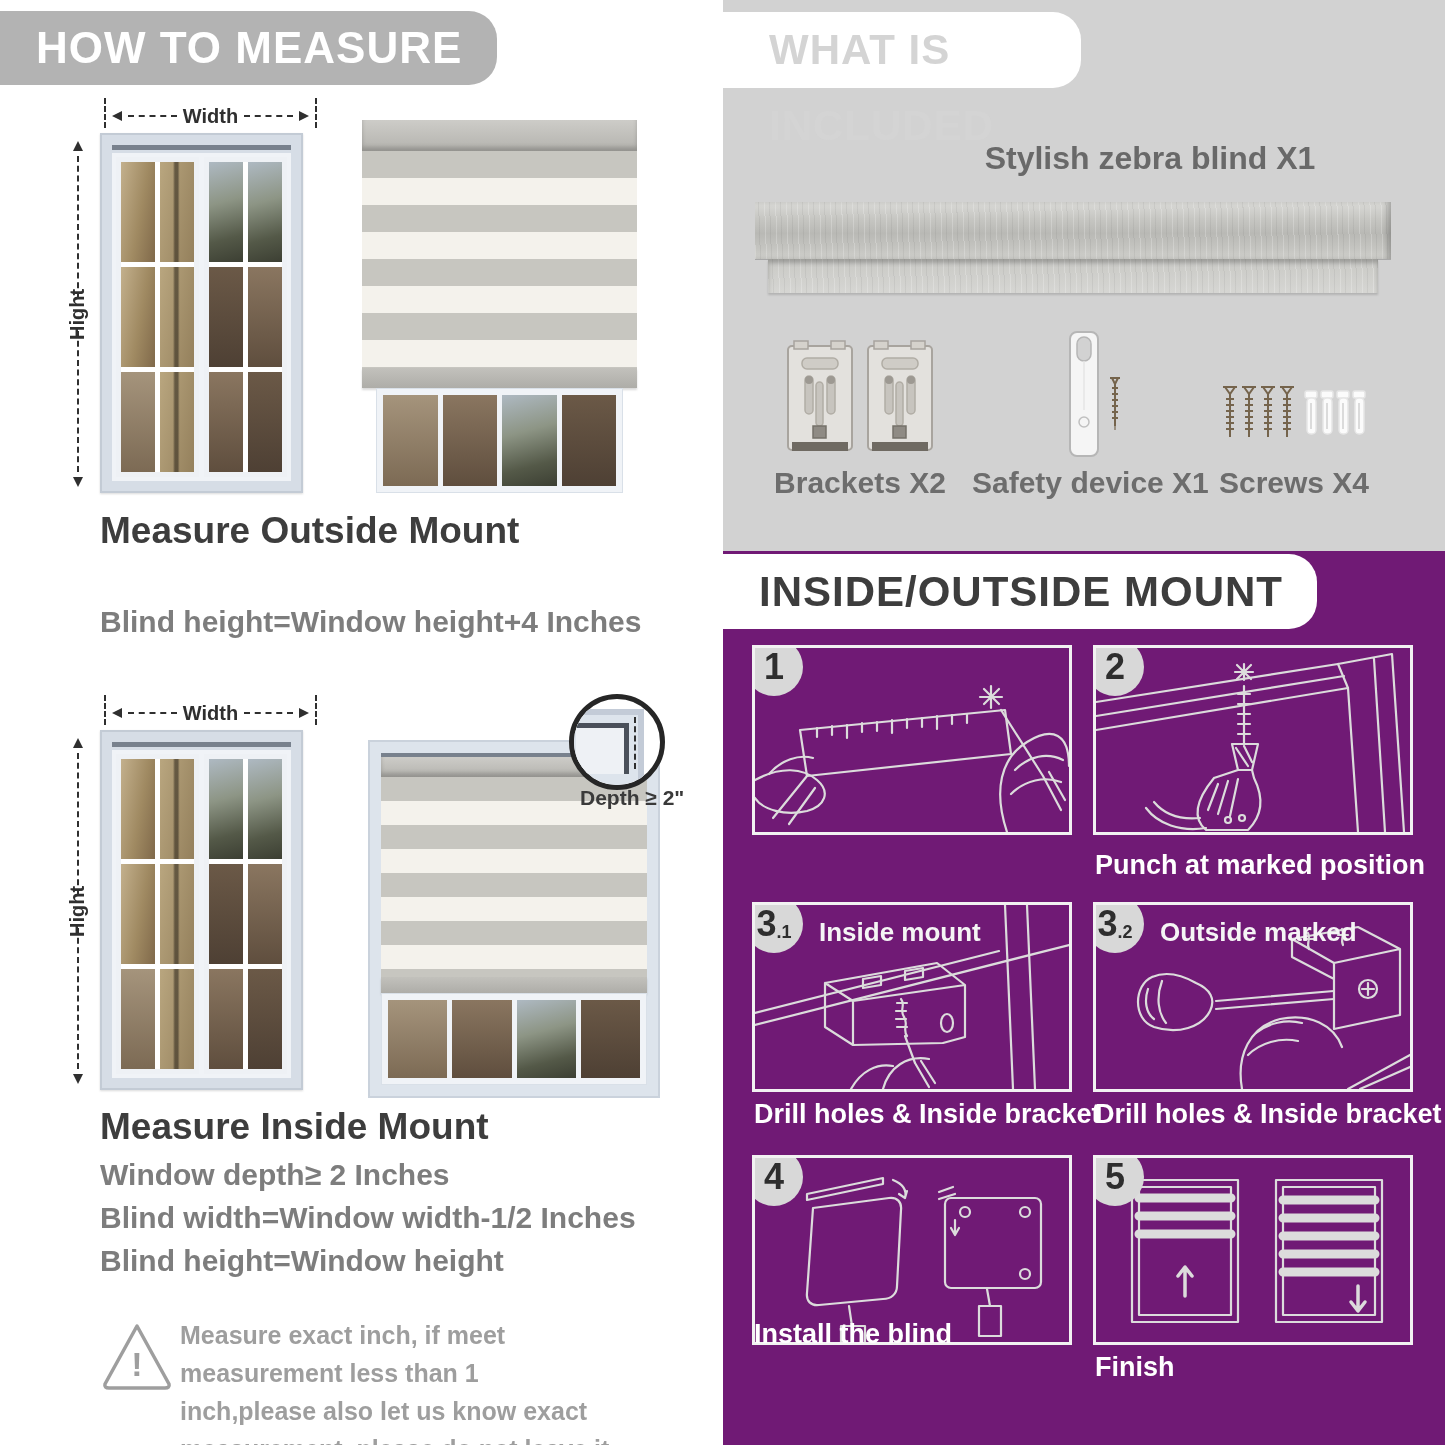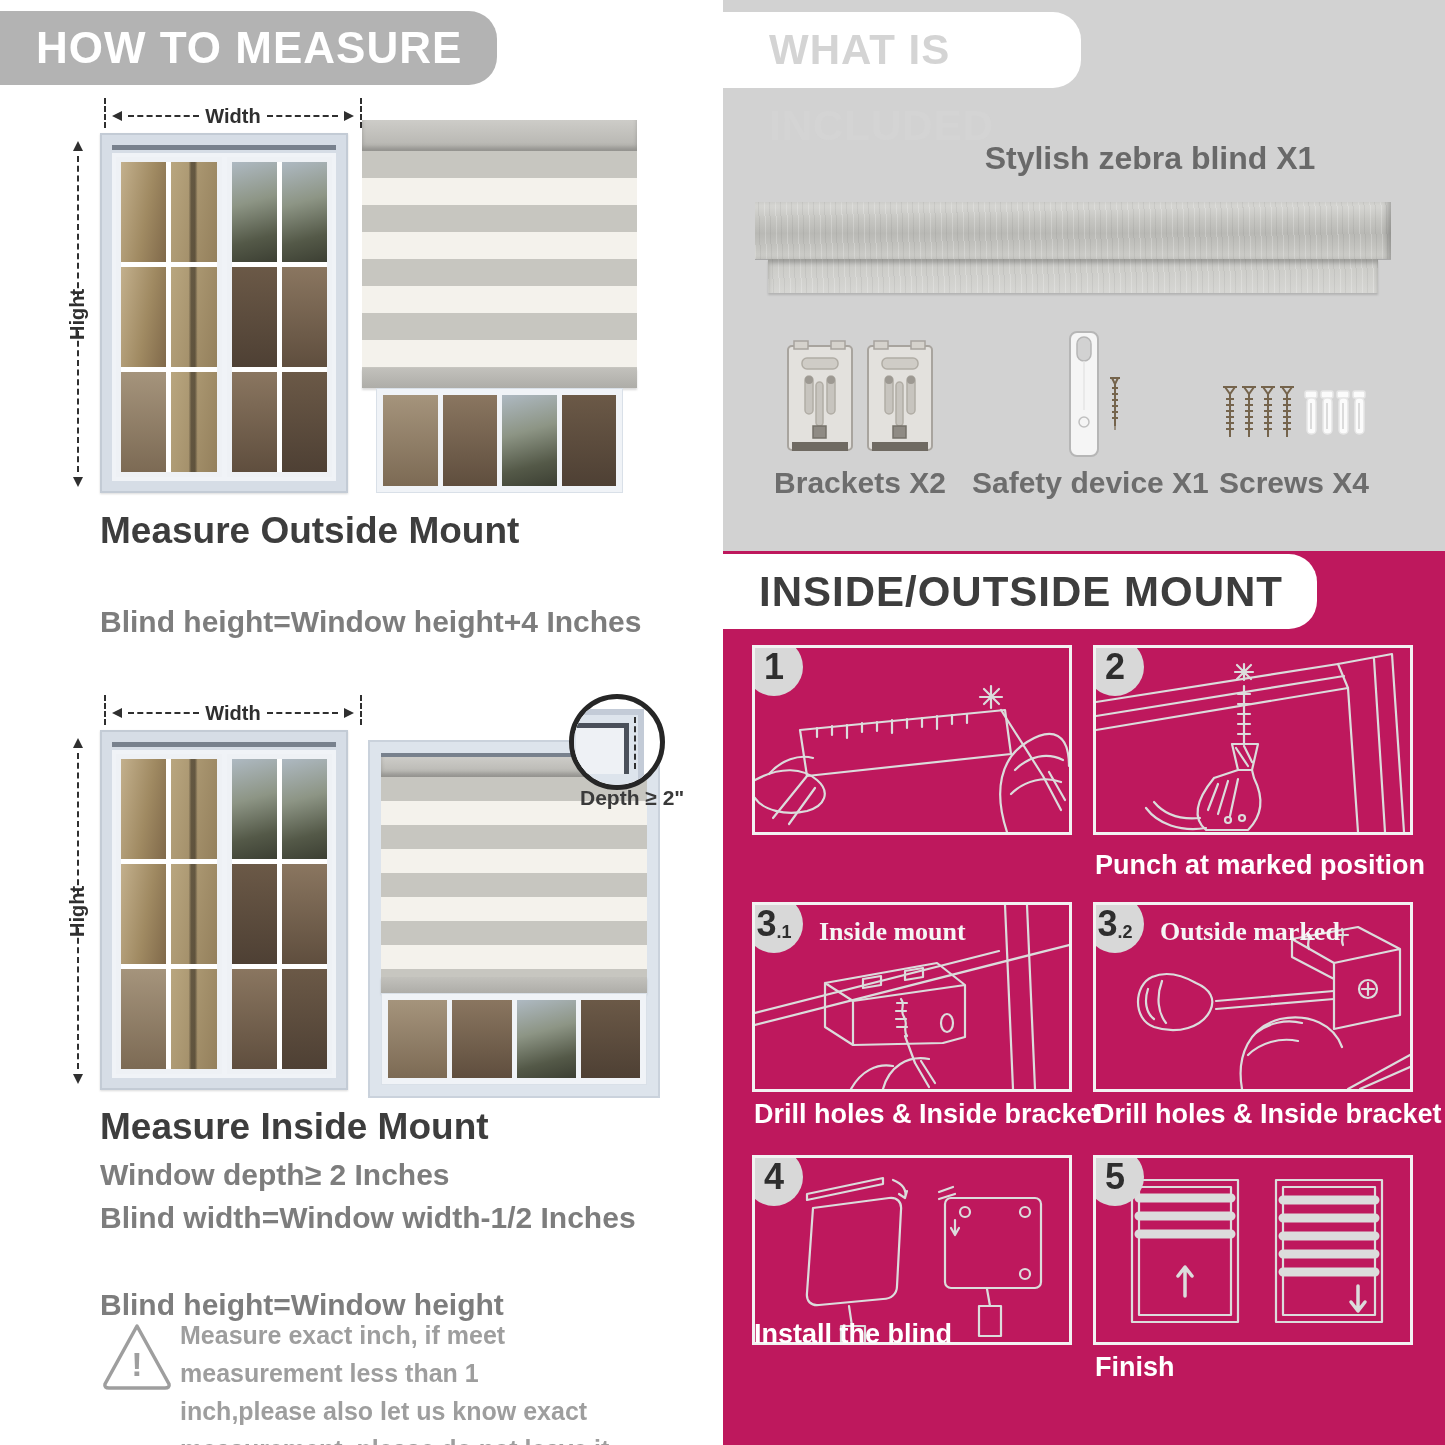--- a/index.html
+++ b/index.html
@@ -8,21 +8,21 @@
 
   
   .htm-banner{position:absolute;left:0;top:11px;width:497px;height:74px;background:#b3b3b3;
     border-radius:0 28px 28px 0;color:#ffffff;font-size:44px;font-weight:bold;line-height:74px;
     padding-left:36px;box-sizing:border-box;letter-spacing:1px;}
 
   .sec-heading{position:absolute;font-size:37px;font-weight:bold;color:#3d3d3d;}
   .sec-line{position:absolute;font-size:30px;font-weight:bold;color:#7d7d7d;}
 
   
-  .win{position:absolute;width:248px;height:360px;background:#d6dde6;padding:12px;box-sizing:border-box;
+  .win{position:absolute;width:203px;height:360px;background:#d6dde6;padding:12px;box-sizing:border-box;
        box-shadow:inset 0 0 0 2px #c3cbd5, 0 1px 2px rgba(0,0,0,.15);}
   .win-recess{height:5px;background:#78818d;margin-bottom:3px;}
   .sashes{display:flex;gap:5px;background:#f0f3f7;height:calc(100% - 8px);box-sizing:border-box;padding:4px;}
   .sash{flex:1;border:5px solid #eef1f5;background:#ffffff;display:grid;
         grid-template-columns:1fr 1fr;grid-template-rows:1fr 1fr 1fr;gap:5px;box-sizing:border-box;}
   .pane{width:100%;height:100%;}
   .pA{background:linear-gradient(100deg,#c3b08d,#a08a62 55%,#80694a);}
   .pB{background:linear-gradient(90deg,rgba(30,25,18,0) 38%,rgba(30,25,18,.5) 44%,rgba(30,25,18,.5) 52%,rgba(30,25,18,0) 58%),
                linear-gradient(100deg,#b9a67f,#94805c);}
   .pC{background:linear-gradient(165deg,#aeb9c2 0%,#8d9585 40%,#545948 75%,#3c3f33);}
@@ -90,30 +90,30 @@
     box-shadow:inset -5px 0 6px -2px rgba(0,0,0,.25), 0 1px 0 rgba(0,0,0,.2);}
   .rail-bot{position:absolute;left:45px;top:259px;width:610px;height:34px;
     background:repeating-linear-gradient(88deg,rgba(255,255,255,.22) 0 1px,rgba(255,255,255,0) 1px 5px,rgba(0,0,0,.05) 5px 6px,rgba(0,0,0,0) 6px 11px),
                linear-gradient(180deg,#c9c9c5,#d6d6d3);
     box-shadow:inset 0 4px 4px rgba(0,0,0,.22), 0 2px 2px rgba(0,0,0,.15);}
   .item-svg{position:absolute;}
   .item-label{position:absolute;top:466px;width:220px;text-align:center;
     font-size:30px;font-weight:bold;color:#6d6d6d;white-space:nowrap;}
 
   
-  .mount{position:absolute;left:723px;top:551px;width:722px;height:894px;background:#be185d;}
+  .mount{position:absolute;left:723px;top:551px;width:722px;height:894px;background:#701a75;}
   .mnt-banner{position:absolute;left:0;top:3px;width:594px;height:75px;background:#ffffff;
     border-radius:0 28px 28px 0;color:#3d3d3d;font-size:42px;font-weight:bold;line-height:75px;
     padding-left:36px;box-sizing:border-box;letter-spacing:1px;}
   .panel{position:absolute;width:320px;height:190px;border:3px solid #f2f2f2;box-sizing:border-box;overflow:hidden;}
   .panel svg{position:absolute;left:0;top:0;}
   .badge{position:absolute;left:-10px;top:-10px;width:58px;height:58px;border-radius:50%;background:#d8d8d8;
     display:flex;align-items:center;justify-content:center;font-weight:bold;color:#2e2e2e;font-size:36px;}
   .badge .suffix{font-size:18px;margin-top:16px;}
-  .panel-title{position:absolute;left:64px;top:12px;font-size:26px;font-weight:bold;color:#f5f5f5;font-family:Liberation Serif, serif;}
+  .panel-title{position:absolute;left:64px;top:12px;font-size:26px;font-weight:bold;color:#f5f5f5;}
   .caption{position:absolute;font-size:27px;font-weight:bold;color:#ffffff;white-space:nowrap;}
 
   .line-art{stroke:#dcdcdc;stroke-width:2.2;fill:none;stroke-linecap:round;stroke-linejoin:round;}
 </style>
 </head>
 <body>
 
 <div class="page">
 
   <div class="htm-banner">HOW TO MEASURE</div>
@@ -226,21 +226,21 @@
       <div class="mag-frame"></div>
       <div class="mag-L"></div>
       <div class="mag-dash"></div>
     </div>
     <div class="depth-label">Depth ≥ 2"</div>
   </div>
 
   <div class="sec-heading" style="left:100px;top:1106px;">Measure Inside Mount</div>
   <div class="sec-line" style="left:100px;top:1158px;">Window depth≥ 2 Inches</div>
   <div class="sec-line" style="left:100px;top:1201px;">Blind width=Window width-1/2 Inches</div>
-  <div class="sec-line" style="left:100px;top:1244px;margin-top:44px;">Blind height=Window height</div>
+  <div class="sec-line" style="left:100px;top:1244px;">Blind height=Window height</div>
 
   <div class="warn-tri">
     <svg width="74" height="74" viewBox="0 0 74 74">
       <path d="M37 6 L69 64 Q70 68 65 68 L9 68 Q4 68 5 64 Z" fill="none" stroke="#9e9e9e" stroke-width="3.5" stroke-linejoin="round"></path>
       <text x="37" y="56" text-anchor="middle" font-size="34" font-weight="bold" fill="#9e9e9e" font-family="Liberation Sans, sans-serif">!</text>
     </svg>
   </div>
   <div class="warn-text">Measure exact inch, if meet measurement less than 1 inch,please also let us know exact measurement, please do not leave it</div>
 
   <div class="included">

